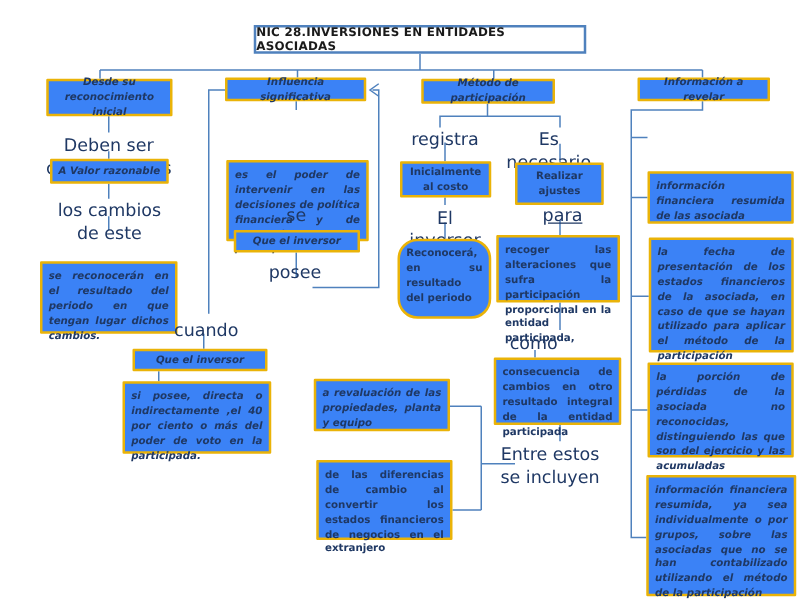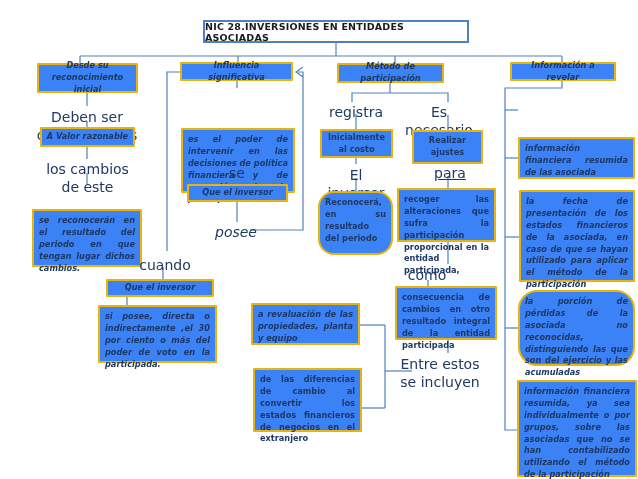--- a/index.html
+++ b/index.html
@@ -84,39 +84,39 @@
   <div class="box c it" style="left:37px;top:63px;width:101px;height:30px;">Desde su reconocimiento inicial</div>
   <div class="lbl" style="left:30px;top:108px;width:114px;">Deben ser contabilizadas</div>
   <div class="box c it" style="left:40px;top:127px;width:95px;height:20px;text-align:center;">A Valor razonable</div>
   <div class="lbl" style="left:40px;top:160px;width:95px;">los cambios de este</div>
   <div class="box j it" style="left:32px;top:184px;width:110px;height:58px;margin-top:25px;">se reconocerán en el resultado del periodo en que tengan lugar dichos cambios.</div>
 
   <div class="box c it" style="left:180px;top:62px;width:113px;height:19px;">Influencia significativa</div>
   <div class="box j it" style="left:181px;top:88px;width:114px;height:65px;margin-top:40px;">es el poder de intervenir en las decisiones de política financiera y de operación de la participada</div>
   <div class="lbl" style="left:200px;top:164px;width:74px;">se presume</div>
   <div class="box c it" style="left:187px;top:184px;width:101px;height:18px;">Que el inversor</div>
-  <div class="lbl" style="left:206px;top:223px;width:60px;font-style:italic;">posee</div>
+  <div class="lbl" style="left:206px;top:209px;width:60px;">posee</div>
   <div class="lbl" style="left:135px;top:256px;width:60px;">cuando</div>
   <div class="box c it" style="left:106px;top:279px;width:108px;height:18px;">Que el inversor</div>
-  <div class="box j it" style="left:98px;top:305px;width:119px;height:58px;">si posee, directa o indirectamente ,el 30 por ciento o más del poder de voto en la participada.</div>
+  <div class="box j it" style="left:98px;top:305px;width:119px;height:58px;">si posee, directa o indirectamente ,el 40 por ciento o más del poder de voto en la participada.</div>
 
   <div class="box c it" style="left:337px;top:63px;width:107px;height:20px;">Método de participación</div>
   <div class="lbl" style="left:326px;top:103px;width:60px;">registra</div>
   <div class="box c" style="left:320px;top:129px;width:73px;height:29px;">Inicialmente al costo</div>
   <div class="lbl" style="left:324px;top:166px;width:64px;">El inversor</div>
   <div class="box j" style="left:318px;top:191px;width:75px;height:64px;border-radius:16px;">Reconocerá, en su resultado del periodo</div>
   <div class="lbl" style="left:403px;top:103px;width:72px;">Es necesario</div>
   <div class="box c" style="left:412px;top:130px;width:71px;height:34px;">Realizar ajustes</div>
   <div class="lbl" style="left:430px;top:164px;width:40px;text-decoration:underline;">para</div>
   <div class="box j" style="left:397px;top:188px;width:99px;height:54px;">recoger las alteraciones que sufra la participación proporcional en la entidad participada,</div>
   <div class="lbl" style="left:407px;top:266px;width:40px;">como</div>
   <div class="box j" style="left:395px;top:286px;width:102px;height:54px;">consecuencia de cambios en otro resultado integral de la entidad participada</div>
   <div class="lbl" style="left:400px;top:355px;width:80px;">Entre estos se incluyen</div>
   <div class="box j it" style="left:251px;top:303px;width:109px;height:42px;">a revaluación de las propiedades, planta y equipo</div>
   <div class="box j" style="left:253px;top:368px;width:109px;height:64px;">de las diferencias de cambio al convertir los estados financieros de negocios en el extranjero</div>
 
   <div class="box c it" style="left:510px;top:62px;width:106px;height:19px;">Información a revelar</div>
   <div class="box j it" style="left:518px;top:137px;width:117px;height:42px;">información financiera resumida de las asociada</div>
   <div class="box j it" style="left:519px;top:190px;width:116px;height:92px;">la fecha de presentación de los estados financieros de la asociada, en caso de que se hayan utilizado para aplicar el método de la participación</div>
-  <div class="box j it" style="left:518px;top:290px;width:117px;height:76px;border-radius:19px;">la porción de pérdidas de la asociada no reconocidas, distinguiendo las que son del ejercicio y las acumuladas</div>
+  <div class="box j it" style="left:518px;top:290px;width:117px;height:76px;">la porción de pérdidas de la asociada no reconocidas, distinguiendo las que son del ejercicio y las acumuladas</div>
   <div class="box j it" style="left:517px;top:380px;width:120px;height:97px;">información financiera resumida, ya sea individualmente o por grupos, sobre las asociadas que no se han contabilizado utilizando el método de la participación</div>
 
 </div>
 
 </body></html>

